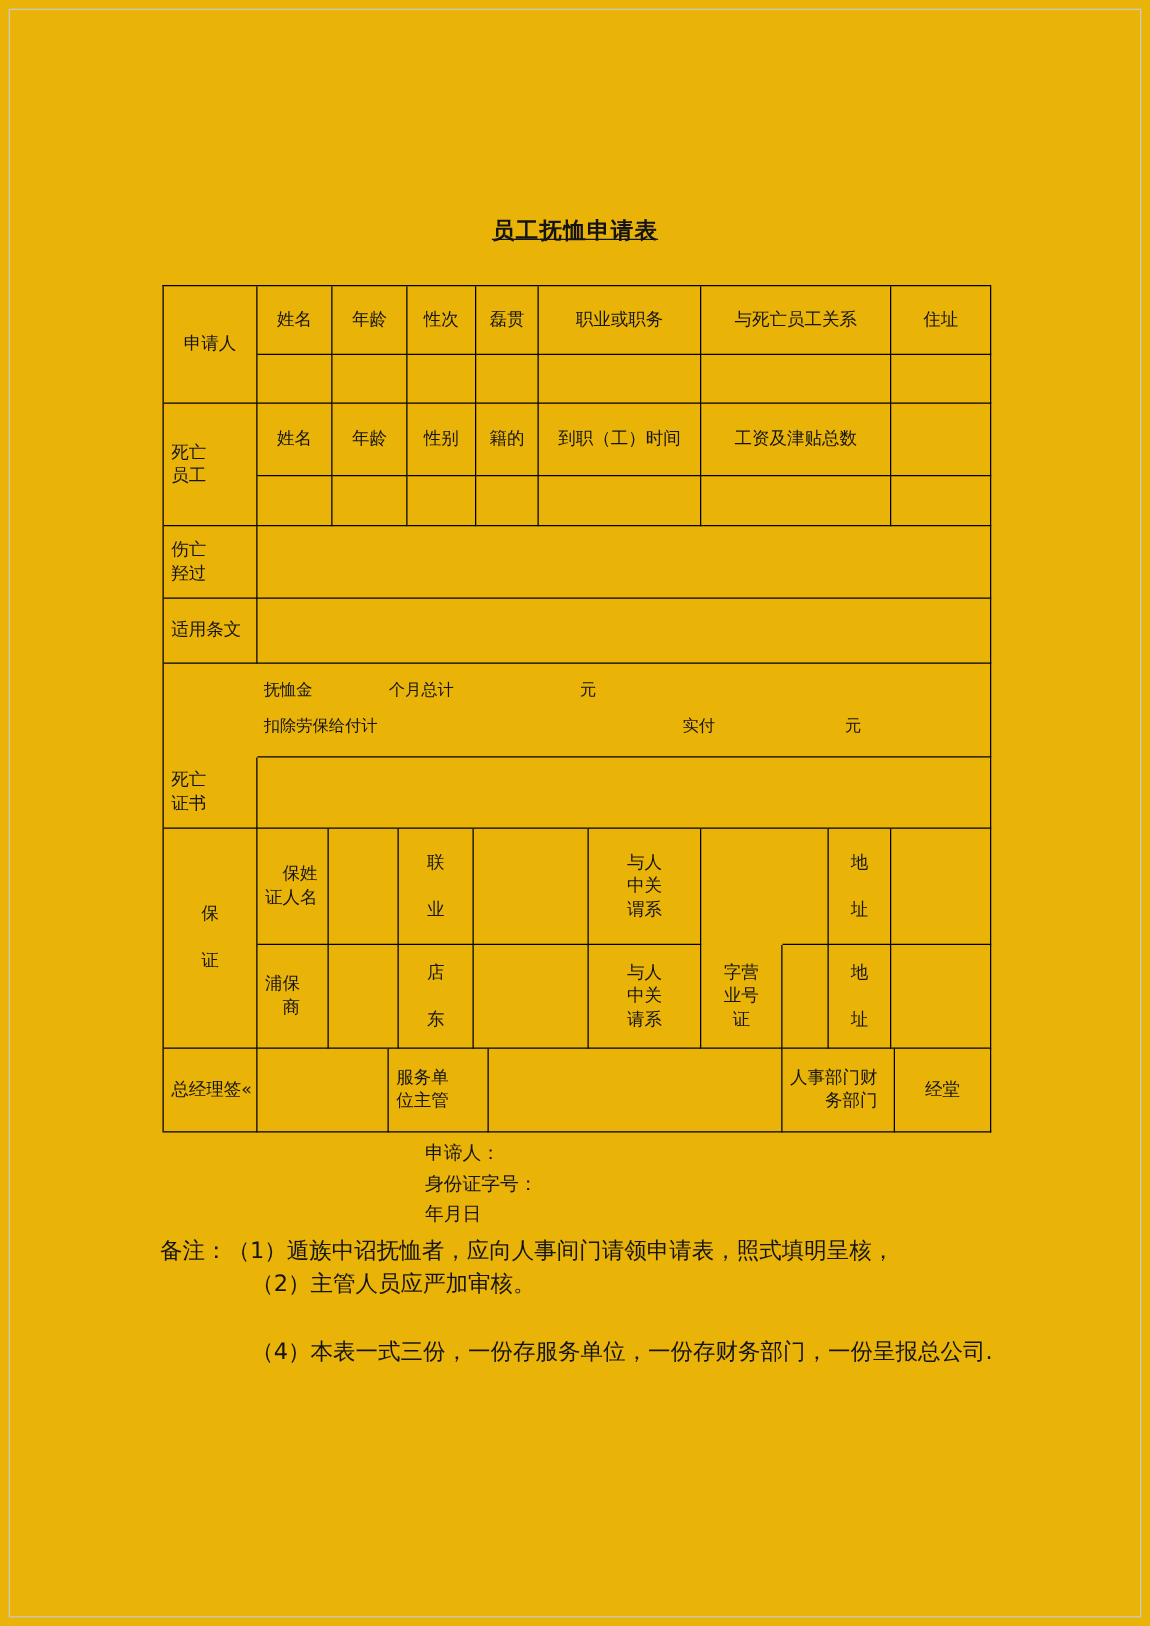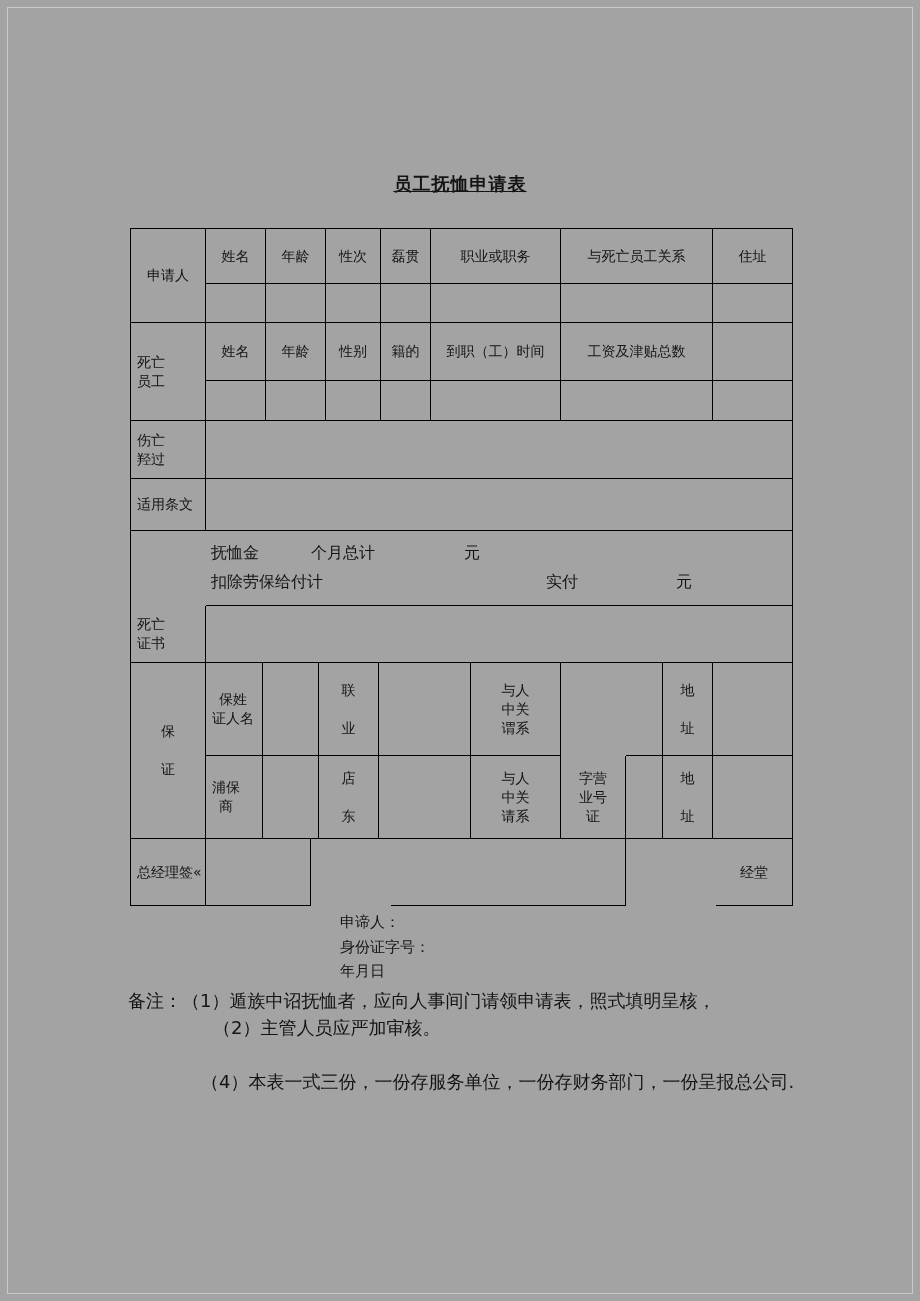--- a/index.html
+++ b/index.html
@@ -1,17 +1,17 @@
 <!DOCTYPE html>
 <html><head>
 <meta charset="utf-8">
 <style>
   html,body { margin:0; padding:0; background:#ffffff; }
   .page {
-    position:relative; width:920px; height:1301px; background:#a3a3a3;
+    position:relative; width:920px; height:1301px; background:#eab308;
     font-family:"DejaVu Sans","Liberation Sans",sans-serif; color:#141414;
     overflow:hidden;
   }
   .page-frame {
     position:absolute; left:7px; top:7px; right:7px; bottom:7px;
     border:1px solid #c9c9c9; pointer-events:none;
   }
   .doc-title {
     position:absolute; left:0; top:172px; width:100%;
     text-align:center; font-size:18px; font-weight:600;
@@ -21,23 +21,23 @@
     position:absolute; left:130px; top:228px; width:662px; height:677px;
     border-top:1px solid #000; border-left:1px solid #000;
   }
   .c {
     position:absolute; box-sizing:border-box;
     border-right:1px solid #000; border-bottom:1px solid #000;
     display:flex; align-items:center; justify-content:center;
     text-align:center; white-space:pre-line;
     font-size:14px; line-height:19px;
   }
-  .al { justify-content:flex-start; text-align:center; padding-left:6px; }
+  .al { justify-content:flex-start; text-align:right; padding-left:6px; }
   .pension-body { display:block; }
-  .ps { position:absolute; white-space:nowrap; font-size:16px; line-height:17px; }
+  .ps { position:absolute; white-space:nowrap; font-size:13px; line-height:17px; }
   .ft { position:absolute; font-size:15px; line-height:19px; }
   .note { position:absolute; font-size:18px; line-height:19px; white-space:nowrap; }
 </style>
 </head>
 <body>
 
 <div class="page">
   <div class="page-frame"></div>
 
   <div class="doc-title">员工抚恤申请表</div>
@@ -131,24 +131,28 @@
 业号
 证</div>
     <div class="c" style="left:495px;top:527px;width:37px;height:83px"></div>
     <div class="c" style="left:532px;top:527px;width:50px;height:83px">地
 
 址</div>
     <div class="c" style="left:582px;top:527px;width:80px;height:83px"></div>
 
     <div class="c al" style="left:0;top:610px;width:75px;height:67px">总经理签«</div>
     <div class="c" style="left:75px;top:610px;width:105px;height:67px"></div>
+    <div class="c al" style="left:180px;top:610px;width:80px;height:67px">服务单
+位主管</div>
     <div class="c" style="left:260px;top:610px;width:235px;height:67px"></div>
+    <div class="c al" style="left:495px;top:610px;width:90px;height:67px">人事部门财
+务部门</div>
     <div class="c" style="left:585px;top:610px;width:77px;height:67px">经堂</div>
   </div>
 
   <div class="ft" style="left:340px;top:913px">申谛人：</div>
   <div class="ft" style="left:340px;top:938px">身份证字号：</div>
   <div class="ft" style="left:340px;top:962px">年月日</div>
 
   <div class="note" style="left:128px;top:991px">备注：（1）遁族中诏抚恤者，应向人事间门请领申请表，照式填明呈核，</div>
-  <div class="note" style="left:213px;top:1018px">（2）主管人员应严加审核。</div>
+  <div class="note" style="left:201px;top:1018px">（2）主管人员应严加审核。</div>
   <div class="note" style="left:201px;top:1072px">（4）本表一式三份，一份存服务单位，一份存财务部门，一份呈报总公司.</div>
 </div>
 
 </body></html>

